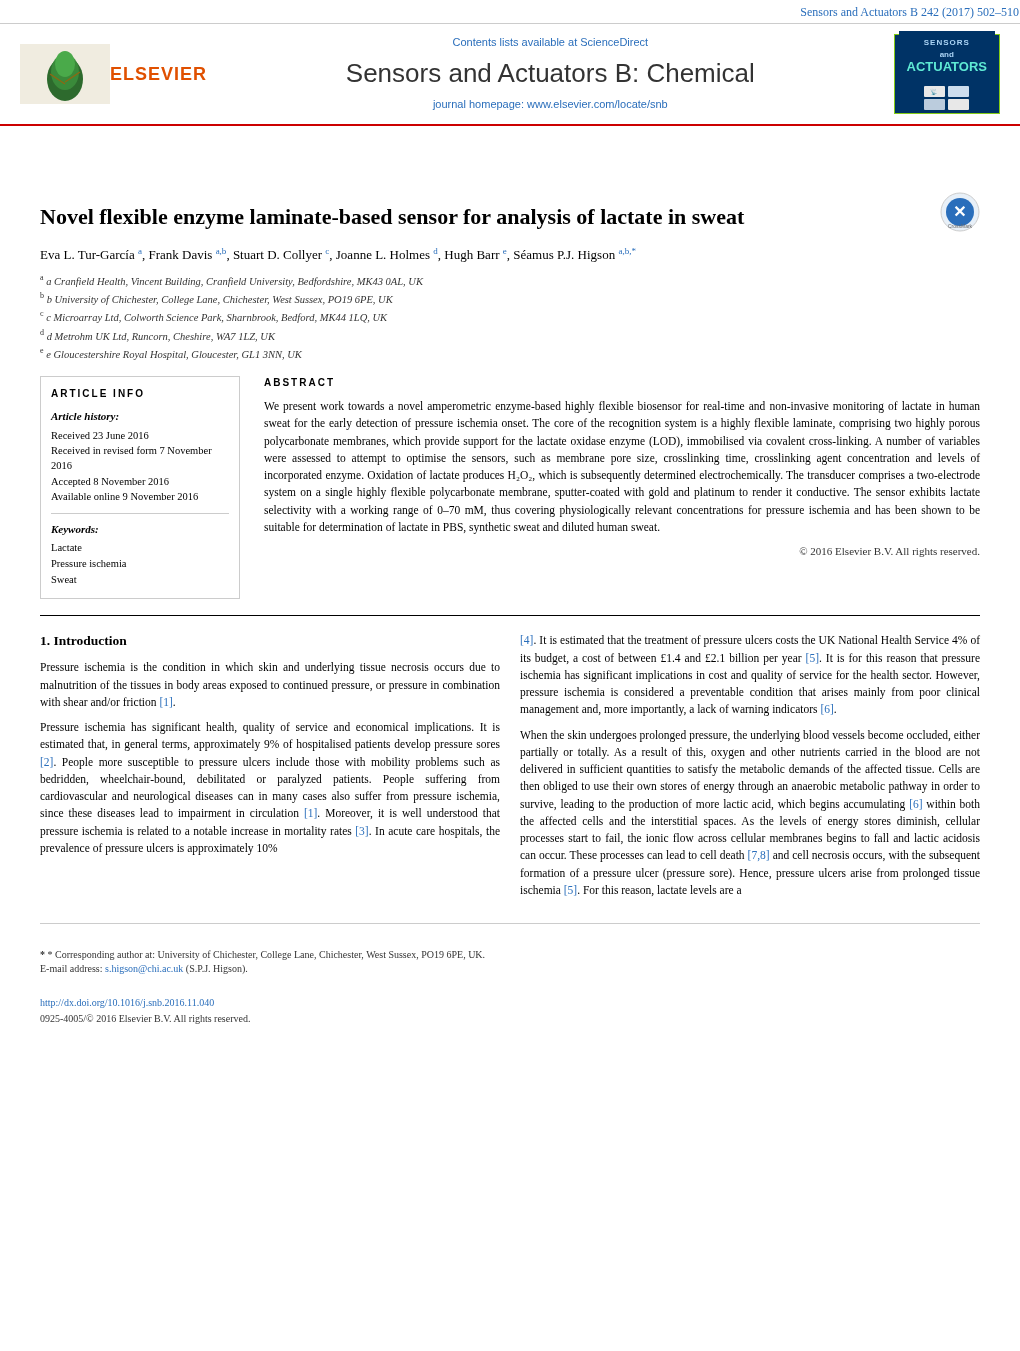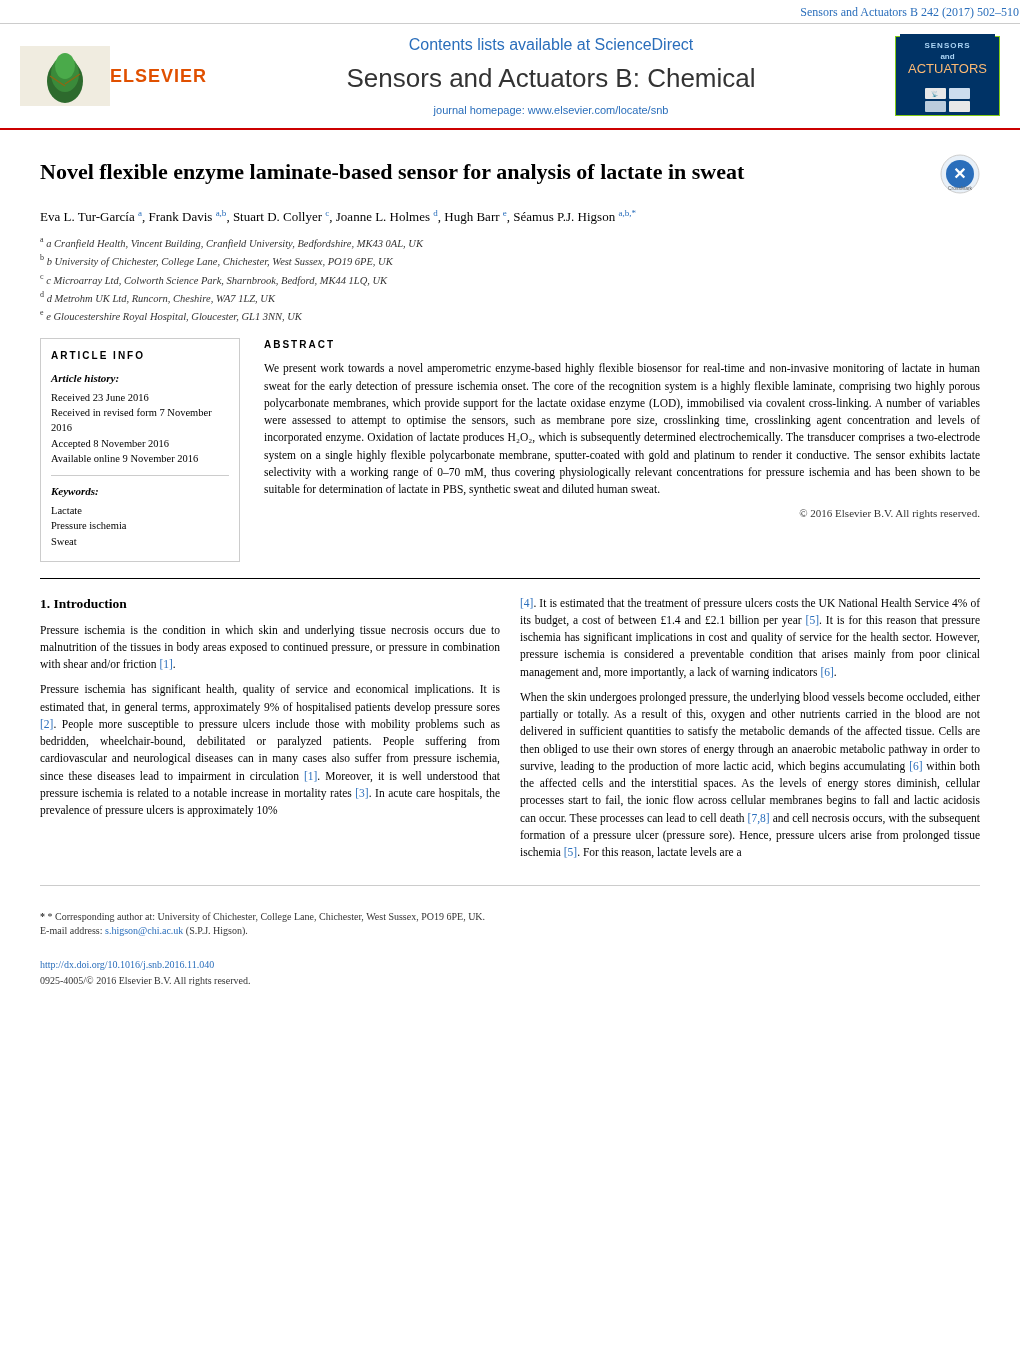--- a/index.html
+++ b/index.html
@@ -53,21 +53,21 @@
       color: #e05000;
       letter-spacing: 1px;
       margin-top: 2px;
     }
     .journal-title-center {
       flex: 1;
       text-align: center;
     }
     .contents-available {
       font-family: Arial, sans-serif;
-      font-size: 16px;
+      font-size: 11px;
       color: #333;
       margin-bottom: 4px;
     }
     .contents-available span {
       color: #2a6ebb;
     }
     .journal-name {
       font-family: Liberation Sans, sans-serif;
       font-size: 26px;
       font-weight: normal;
@@ -101,23 +101,24 @@
     }
 
     
     .article-area {
       padding: 20px 40px 20px 40px;
     }
 
     
     .article-title-section {
       display: flex;
-      align-items: center;
+      align-items: flex-end;
       gap: 20px;
       margin-bottom: 12px;
+      margin-top: 42px;
     }
     .article-title {
       font-family: 'Times New Roman', Times, serif;
       font-size: 22px;
       font-weight: bold;
       color: #000;
       flex: 1;
       line-height: 1.3;
     }
     .crossmark-badge {
@@ -315,21 +316,21 @@
     <div class="journal-homepage">
       <span>journal homepage:</span>
       <span style="color:#2a6ebb;">www.elsevier.com/locate/snb</span>
     </div>
   </div>
 
   <div class="sensors-logo-box">
     <div style="background:#003366; padding:6px 8px; text-align:center; color:#fff;">
       <div style="font-size:8px; color:#aad4f5; font-family:Arial,sans-serif; letter-spacing:1px;">SENSORS</div>
       <div style="font-size:8px; color:#aad4f5; font-family:Arial,sans-serif;">and</div>
-      <div style="font-size:13px; font-weight:normal; color:#fdba74; font-family:Arial,sans-serif; line-height:1.1;">ACTUATORS</div>
+      <div style="font-size:13px; font-weight:bold; color:#5eead4; font-family:Arial,sans-serif; line-height:1.1;">ACTUATORS</div>
     </div>
 
     <div style="margin-top:4px;">
       <svg width="50" height="28" viewBox="0 0 50 28">
         <rect width="50" height="28" fill="#003366"></rect>
         <rect x="2" y="2" width="21" height="11" fill="#e8e8e8" rx="1"></rect>
         <rect x="26" y="2" width="21" height="11" fill="#ccddee" rx="1"></rect>
         <rect x="2" y="15" width="21" height="11" fill="#bbccdd" rx="1"></rect>
         <rect x="26" y="15" width="21" height="11" fill="#e8e8e8" rx="1"></rect>
         <text x="12" y="10" font-size="6" fill="#003366" font-family="Arial" text-anchor="middle">📡</text>

